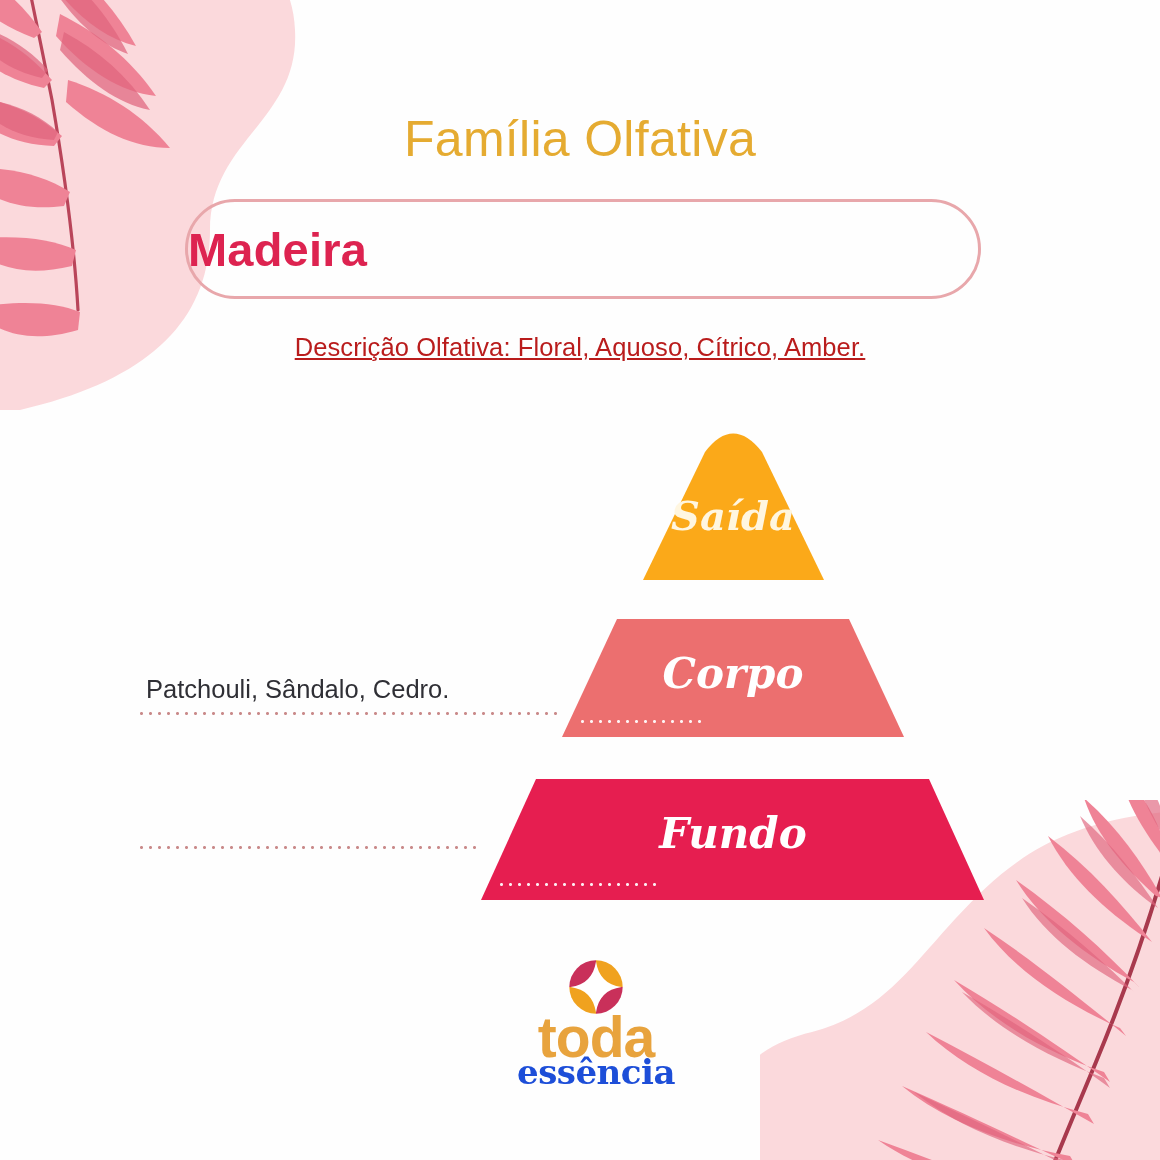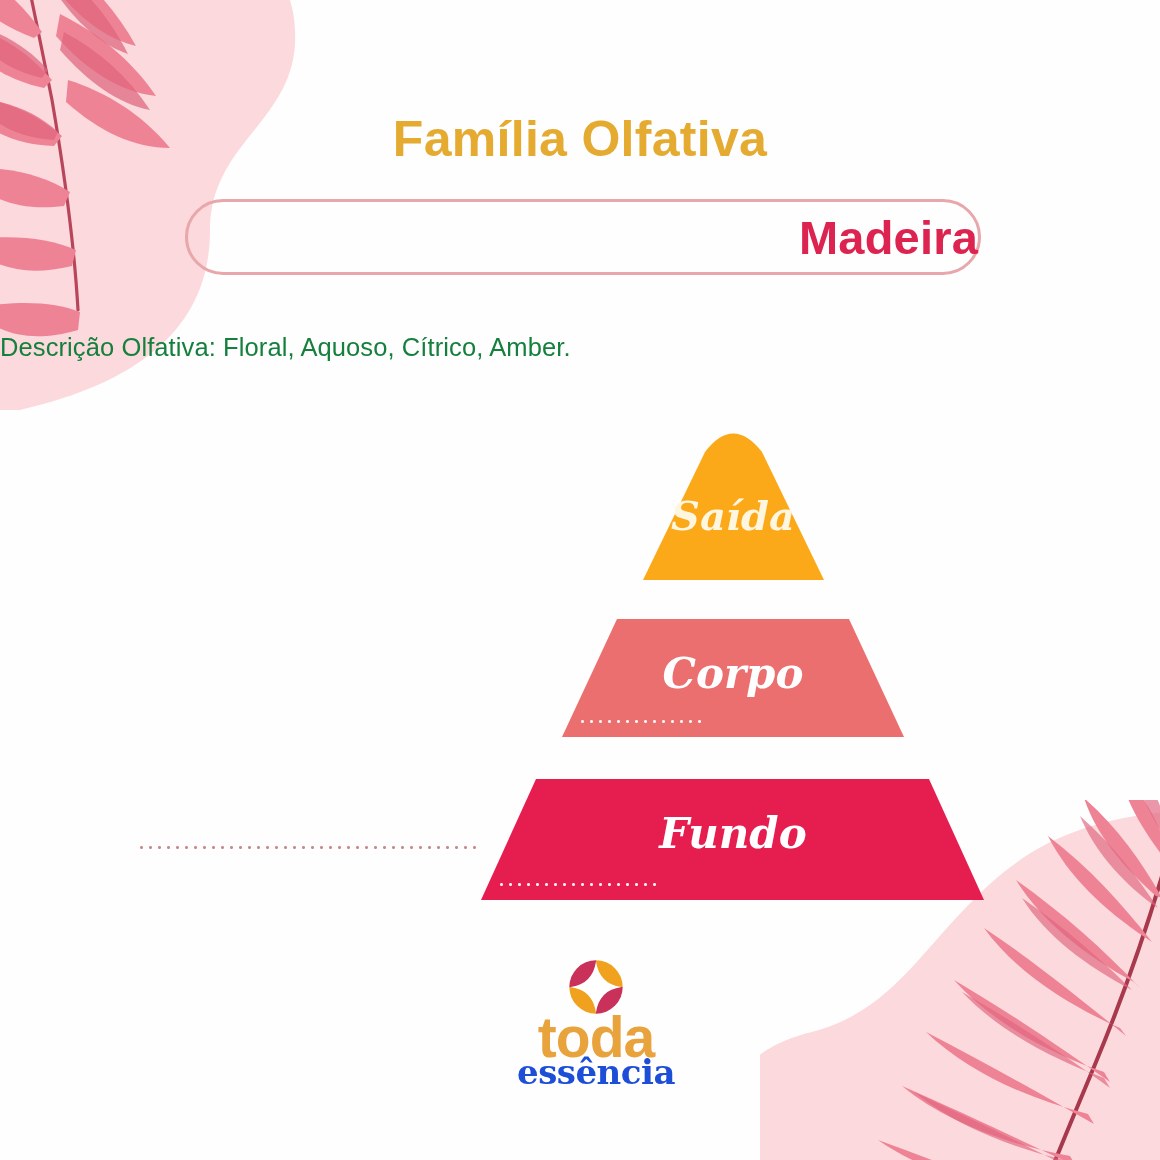--- a/index.html
+++ b/index.html
@@ -36,57 +36,58 @@
   }
 
   
   #page-title {
     position: absolute;
     top: 112px;
     left: 0;
     width: 1160px;
     text-align: center;
     font-size: 50px;
-    font-weight: 700;
+    font-weight: 400;
     letter-spacing: 0.3px;
     color: #e5ab31;
     line-height: 1.1;
   }
 
   #family-pill {
     position: absolute;
     left: 185px;
     top: 199px;
     width: 796px;
-    height: 76px;
+    height: 100px;
     box-sizing: border-box;
     border: 3px solid #e8a7ab;
     border-radius: 52px;
     background: transparent;
     display: flex;
     align-items: center;
-    justify-content: flex-end;
+    justify-content: flex-start;
   }
   #family-name {
     font-size: 47px;
     font-weight: 700;
     color: #dd2350;
     letter-spacing: 0.2px;
   }
 
   #olfactive-description {
     position: absolute;
     top: 333px;
     left: 0;
     width: 1160px;
-    text-align: left;
+    text-align: center;
     font-size: 25.5px;
     font-weight: 400;
-    color: #15803d;
+    color: #b91c1c;
     letter-spacing: 0.1px;
+    text-decoration: underline;
   }
 
   
   #pyramid {
     position: absolute;
     left: 0;
     top: 0;
     width: 1160px;
     height: 1160px;
   }
@@ -241,20 +242,24 @@
     <path id="pyramid-level-middle" d="M 562 737 L 617 619 L 849 619 L 904 737 Z" fill="#EC6F6F"></path>
 
     <path id="pyramid-level-base" d="M 481 900 L 536 779 L 929 779 L 984 900 Z" fill="#E61E50"></path>
 
     <text id="pyramid-label-top" x="733" y="530" text-anchor="middle" font-family="DejaVu Serif, serif" font-style="italic" font-weight="700" font-size="40" fill="#FFF6E0">Saída</text>
     <text id="pyramid-label-middle" x="733" y="688" text-anchor="middle" font-family="DejaVu Serif, serif" font-style="italic" font-weight="700" font-size="42" fill="#FFFFFF">Corpo</text>
     <text id="pyramid-label-base" x="733" y="848" text-anchor="middle" font-family="DejaVu Serif, serif" font-style="italic" font-weight="700" font-size="42" fill="#FFFFFF">Fundo</text>
   </svg>
 
 
+  <div class="note-row" id="note-row-middle">
+    <div class="note-label">Patchouli, Sândalo, Cedro.</div>
+    <div class="note-dots"></div>
+  </div>
 
   <div class="note-row" id="note-row-base">
     <div class="note-dots"></div>
   </div>
 
   <div class="inner-dots" id="inner-dots-middle"></div>
   <div class="inner-dots" id="inner-dots-base"></div>
 
   <div id="brand-logo">
     <svg id="brand-emblem" width="58" height="58" viewBox="0 0 100 100" xmlns="http://www.w3.org/2000/svg">

